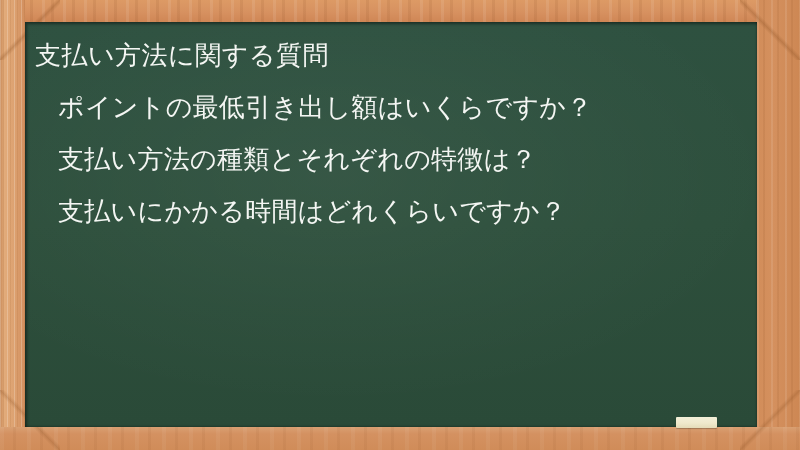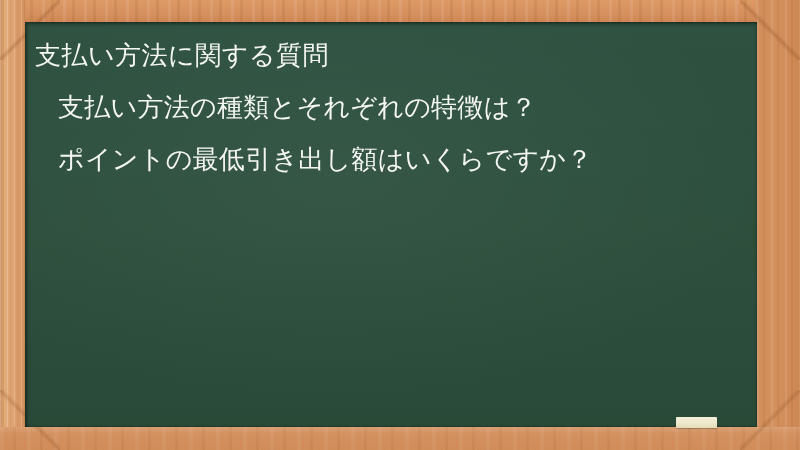--- a/index.html
+++ b/index.html
@@ -200,22 +200,23 @@
     <div class="mitre mitre-bl"></div>
     <div class="mitre mitre-br"></div>
   </div>
 
   <div class="board">
     <div class="board-text">
 
       <h1 class="title">支払い方法に関する質問</h1>
 
       <ul class="question-list">
+        <li class="question-item">ポイントの最低引き出し額はいくらですか？</li>
         <li class="question-item">支払い方法の種類とそれぞれの特徴は？</li>
-        <li class="question-item">ポイントの最低引き出し額はいくらですか？</li>
+        <li class="question-item">支払いにかかる時間はどれくらいですか？</li>
       </ul>
 
     </div>
   </div>
 
   <div class="chalk"></div>
 
 </div>
 
 </body></html>

